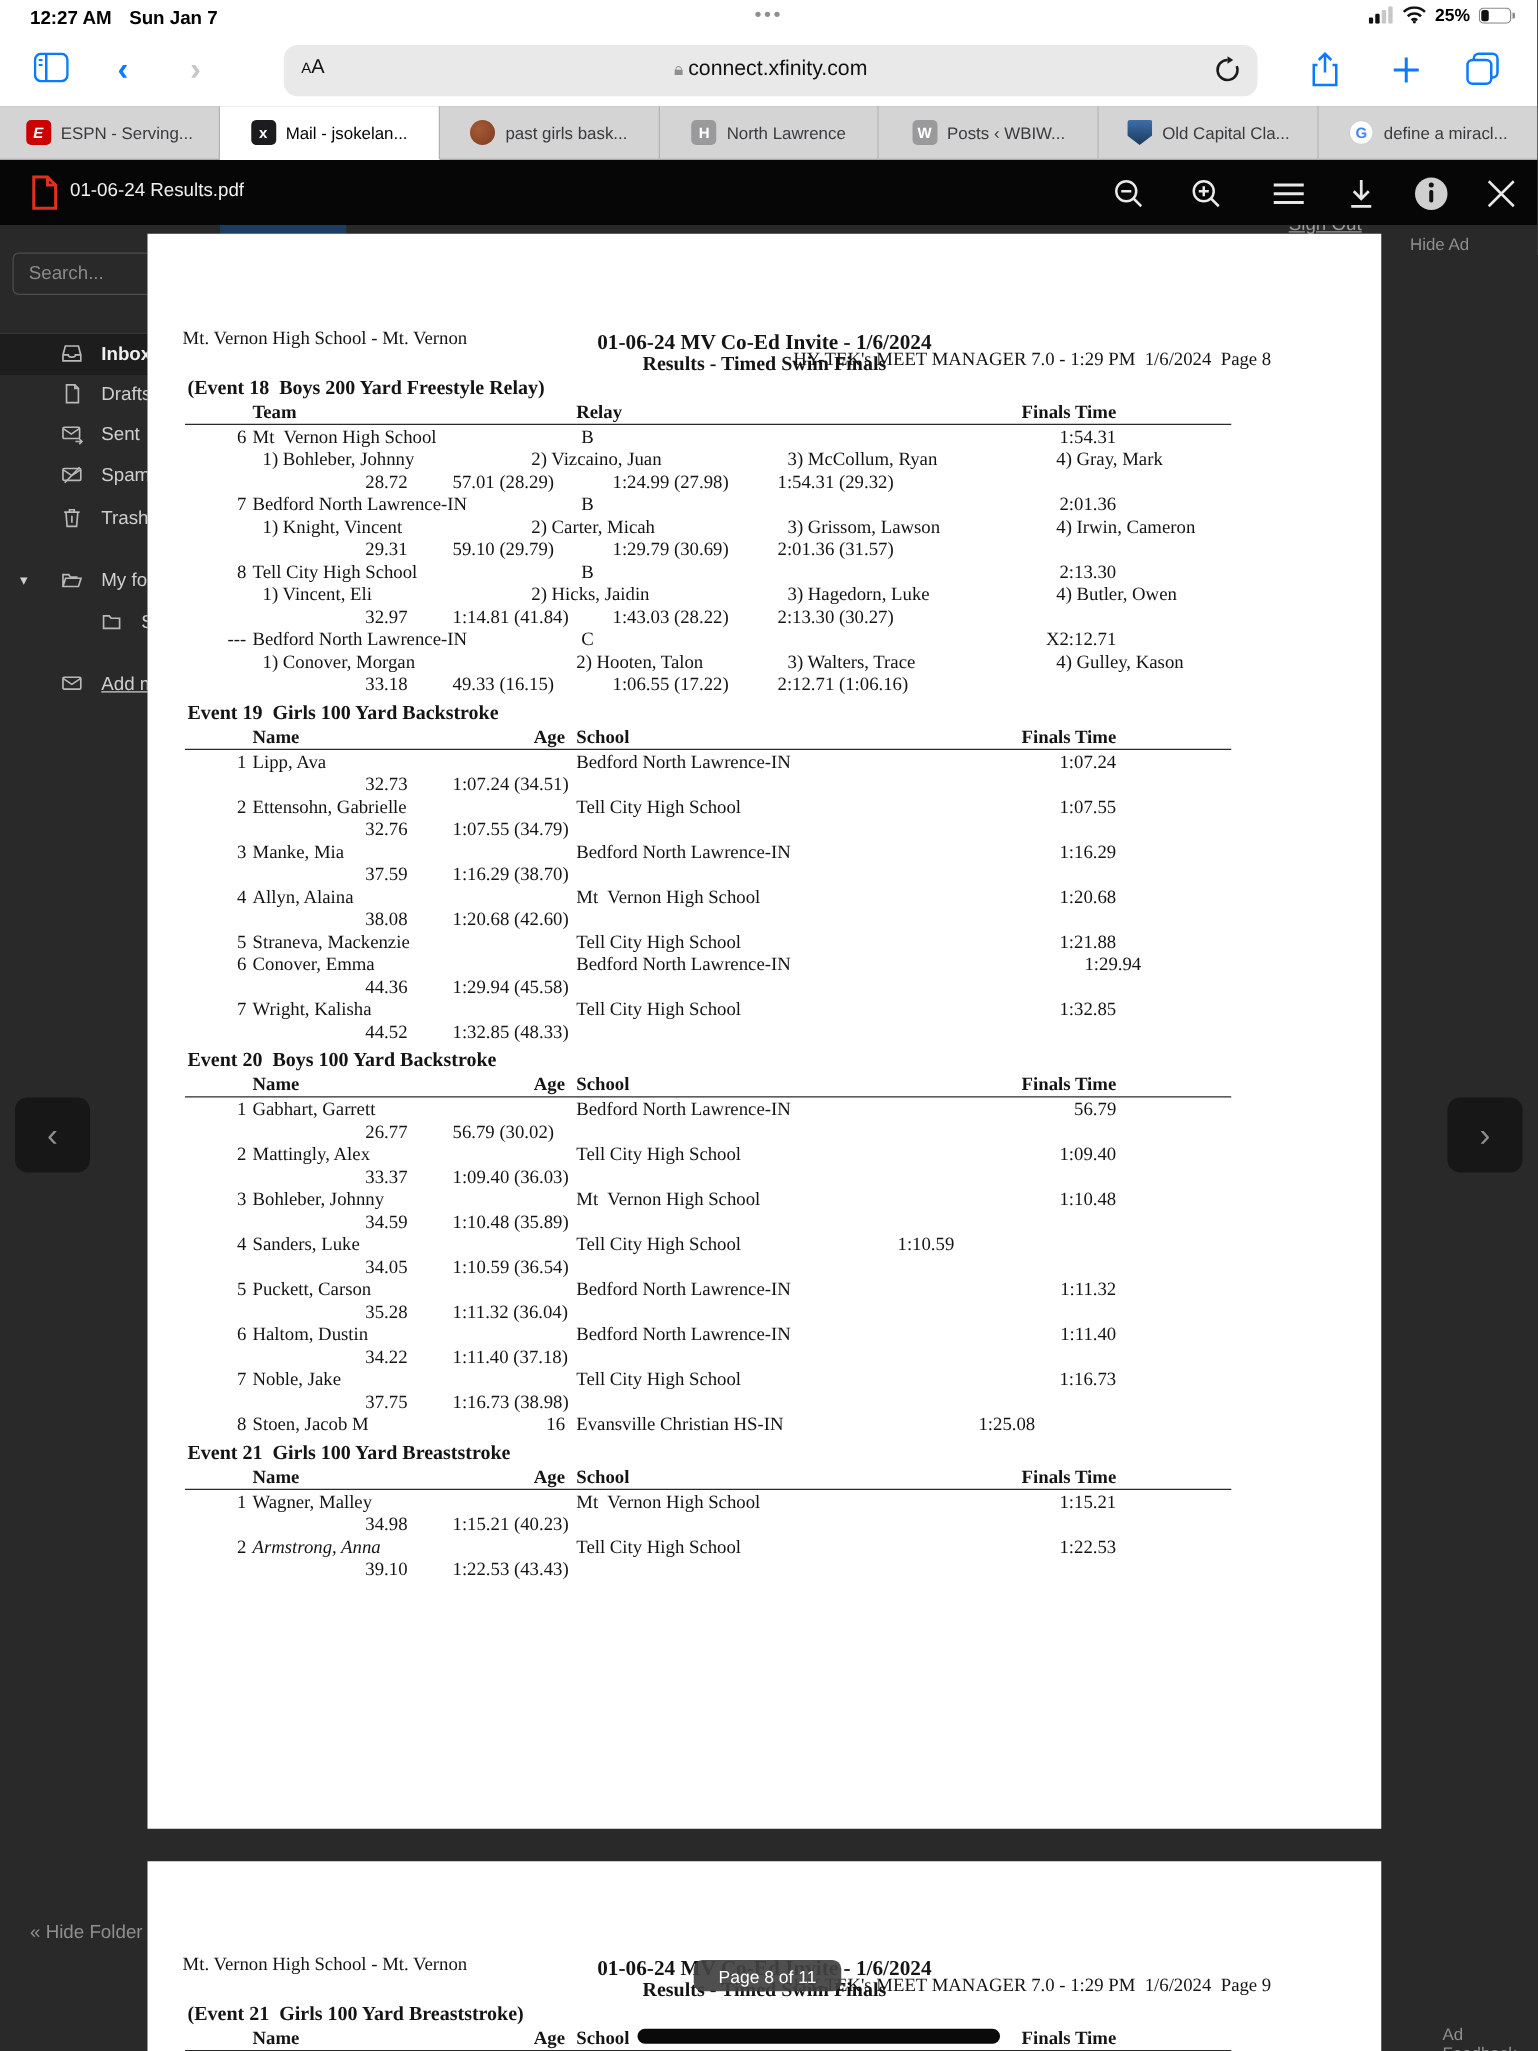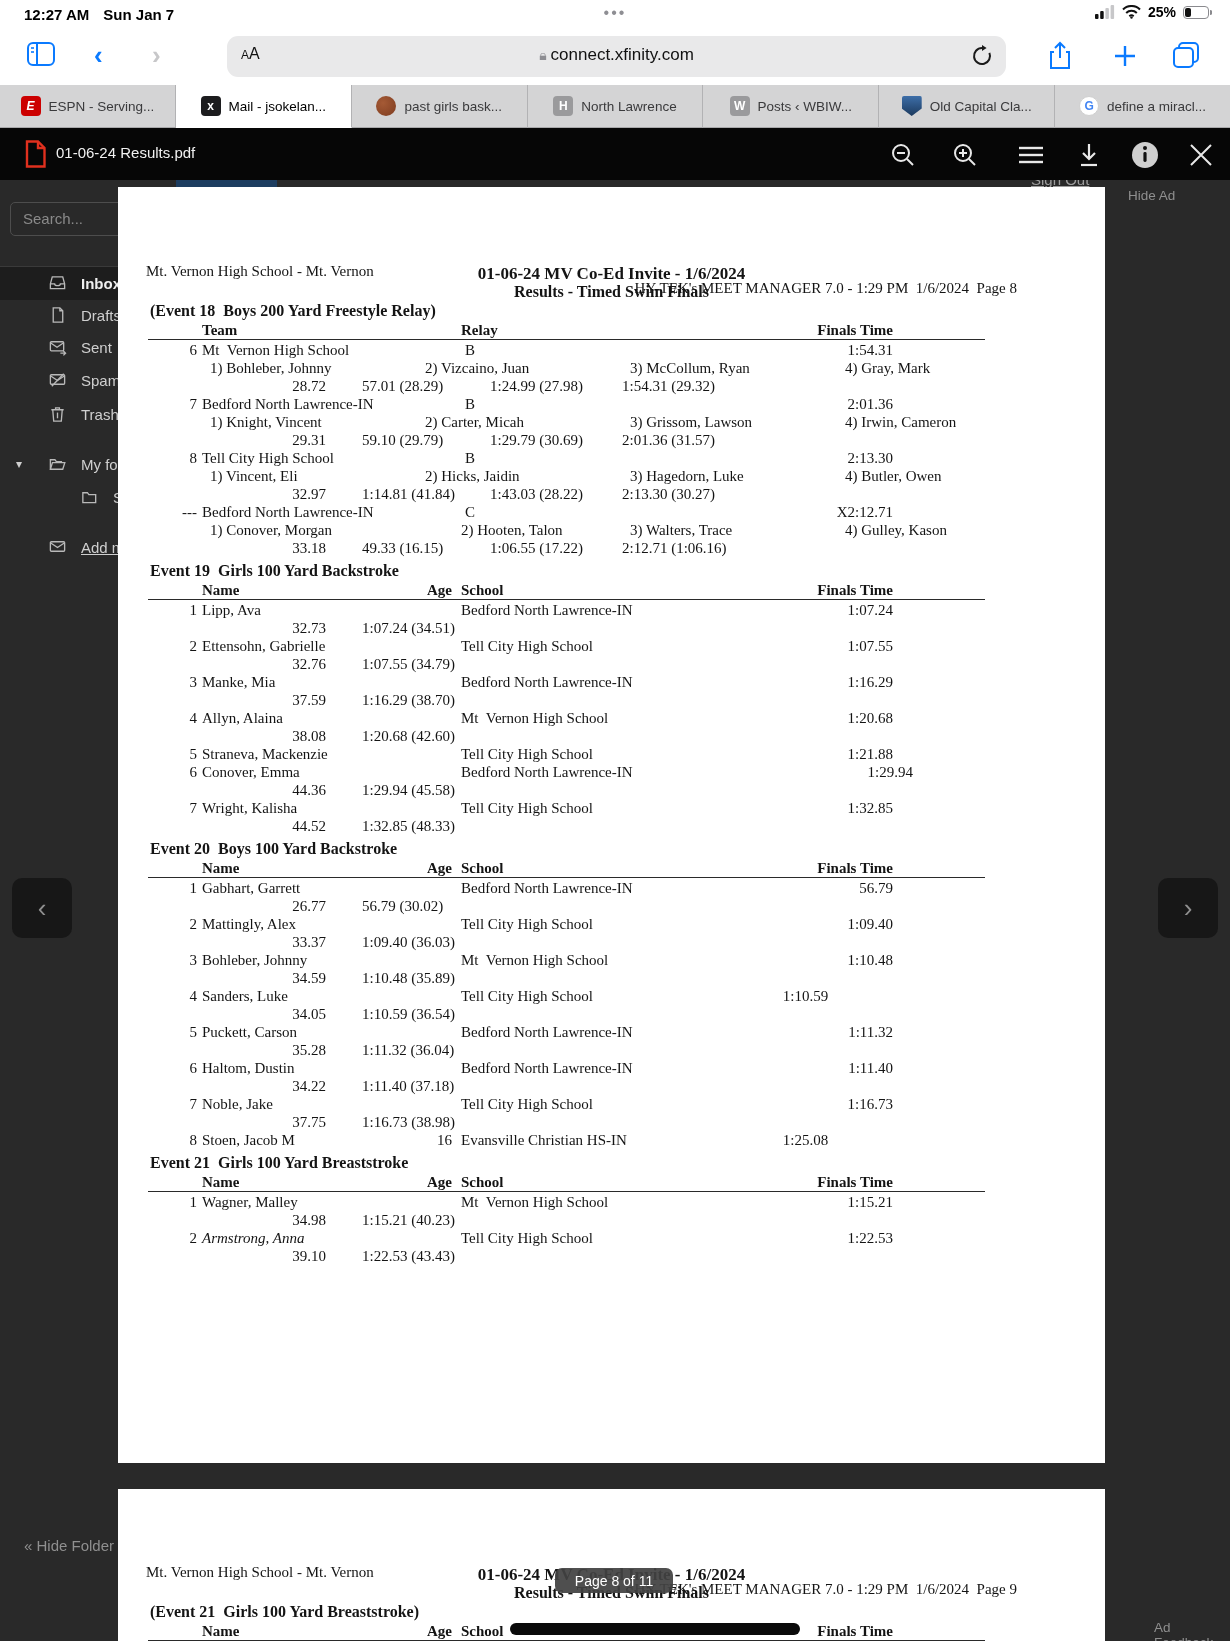--- a/index.html
+++ b/index.html
@@ -546,21 +546,21 @@
                 <div class="pline">
                   <span style="left: 84px; width: 124px; text-align: right;">34.59</span>
                   <span style="left: 244px;">1:10.48 (35.89)</span>
                 </div>
               </div>
               <div>
                 <div class="pline">
                   <span style="left: 40px; width: 39px; text-align: right;">4</span>
                   <span style="left: 84px;">Sanders, Luke</span>
                   <span style="left: 343px;">Tell City High School</span>
-                  <span style="left: 600px; width: 175px; text-align: center;">1:10.59</span>
+                  <span style="left: 600px; width: 175px; text-align: left;">1:10.59</span>
                 </div>
                 <div class="pline">
                   <span style="left: 84px; width: 124px; text-align: right;">34.05</span>
                   <span style="left: 244px;">1:10.59 (36.54)</span>
                 </div>
               </div>
               <div>
                 <div class="pline">
                   <span style="left: 40px; width: 39px; text-align: right;">5</span>
                   <span style="left: 84px;">Puckett, Carson</span>

